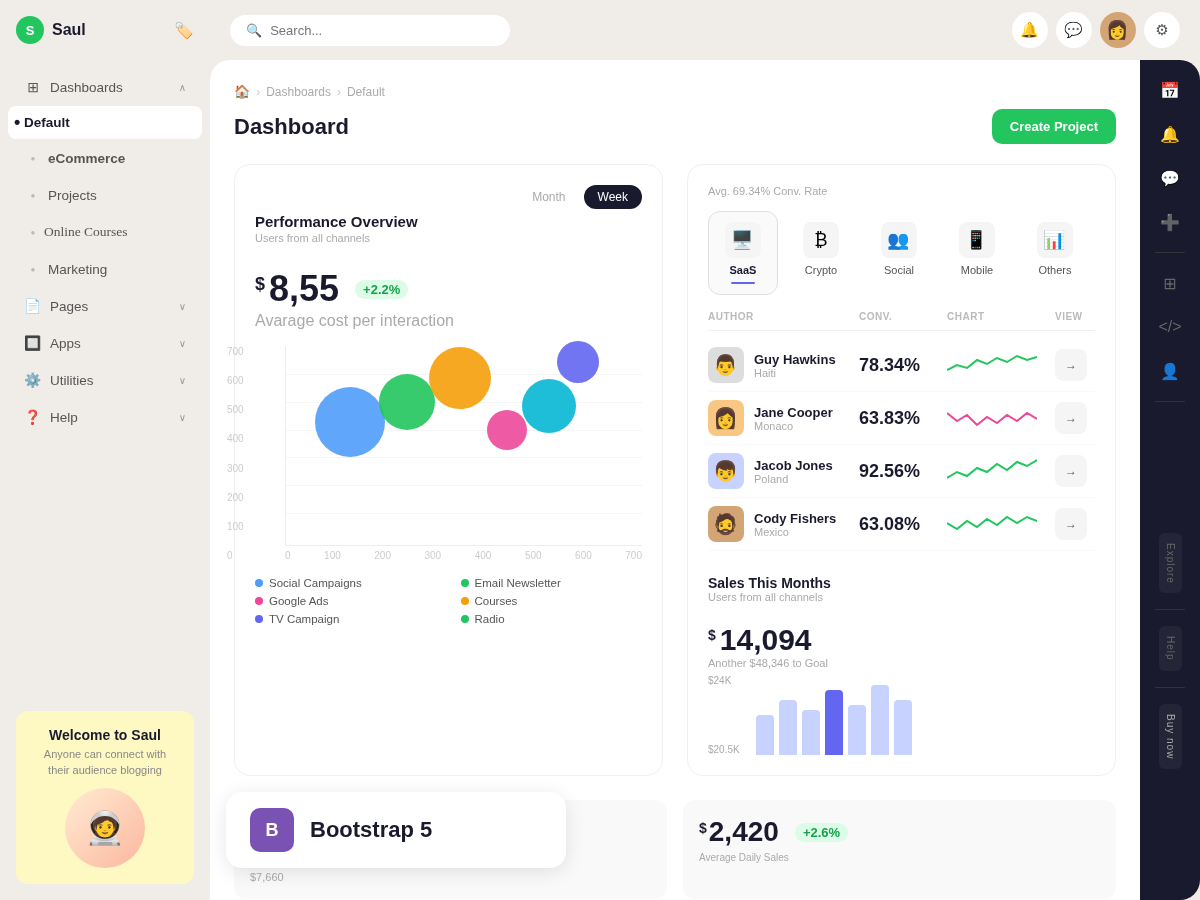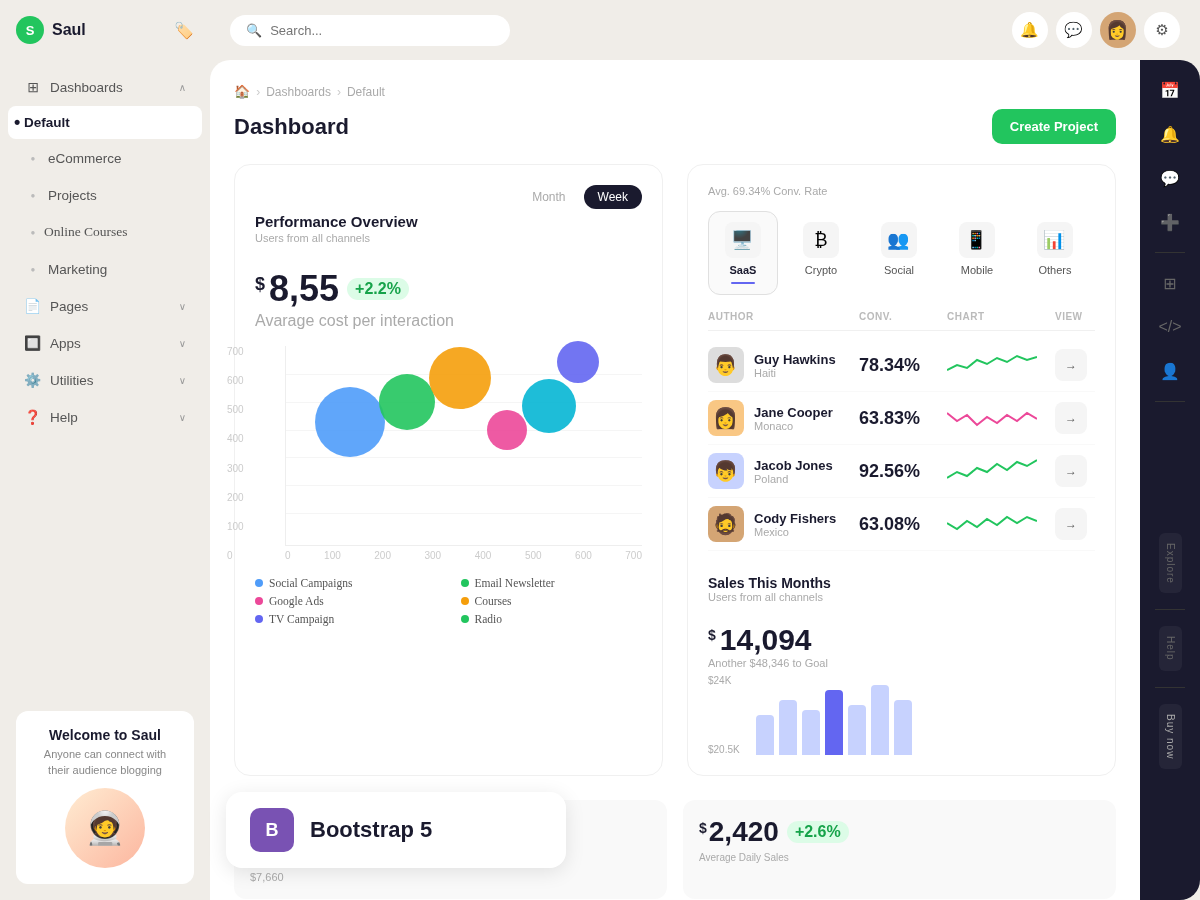--- a/index.html
+++ b/index.html
@@ -13,21 +13,21 @@
     .sidebar-toggle { color: #999; font-size: 16px; cursor: pointer; }
     .sidebar-nav { flex: 1; padding: 8px 0; overflow-y: auto; }
     .nav-item { display: flex; align-items: center; padding: 9px 16px; cursor: pointer; font-size: 13.5px; color: #555; border-radius: 8px; margin: 1px 8px; position: relative; }
     .nav-item.active { background: white; color: #1a1a2e; font-weight: 600; }
     .nav-item.active::before { content: '•'; position: absolute; left: 6px; color: #1a1a2e; font-size: 18px; }
     .nav-item-group { display: flex; align-items: center; justify-content: space-between; padding: 9px 16px; cursor: pointer; font-size: 13.5px; color: #555; border-radius: 8px; margin: 1px 8px; }
     .nav-item-group .left { display: flex; align-items: center; gap: 8px; }
     .nav-icon { width: 18px; height: 18px; display: flex; align-items: center; justify-content: center; font-size: 14px; }
     .chevron { font-size: 10px; color: #999; }
     .sidebar-bottom { padding: 16px; }
-    .welcome-card { background: #ffffff; border-radius: 12px; padding: 16px; text-align: center; }
+    .welcome-card { background: #fef9c3; border-radius: 12px; padding: 16px; text-align: center; }
     .welcome-title { font-weight: 700; font-size: 14px; color: #1a1a2e; margin-bottom: 4px; }
     .welcome-sub { font-size: 11px; color: #888; line-height: 1.4; }
     .astronaut { width: 80px; height: 80px; margin: 10px auto 0; background: linear-gradient(135deg, #ffecd2, #fcb69f); border-radius: 50%; display: flex; align-items: center; justify-content: center; font-size: 32px; }
 
     
     .bootstrap-overlay { position: absolute; bottom: 0; left: 0; right: 210px; background: white; border-radius: 16px; padding: 16px 24px; display: flex; align-items: center; gap: 16px; margin: 0 16px 16px 16px; box-shadow: 0 4px 20px rgba(0,0,0,0.1); z-index: 10; }
     .bootstrap-icon { width: 44px; height: 44px; background: #7952b3; border-radius: 10px; display: flex; align-items: center; justify-content: center; color: white; font-weight: 700; font-size: 18px; }
     .bootstrap-label { font-size: 22px; font-weight: 700; color: #1a1a2e; }
 
     
@@ -59,33 +59,33 @@
     .card { background: white; border-radius: 16px; padding: 20px; border: 1px solid #f0f0f0; }
 
     
     .card-title { font-size: 15px; font-weight: 700; color: #1a1a2e; margin-bottom: 2px; margin-top: 28px; }
     .card-subtitle { font-size: 11px; color: #aaa; margin-bottom: 14px; }
     .tab-group { display: flex; gap: 4px; }
     .tab-btn { padding: 5px 14px; border-radius: 20px; border: none; font-size: 12px; cursor: pointer; background: transparent; color: #aaa; }
     .tab-btn.active { background: #1a1a2e; color: white; }
     .big-value { font-size: 36px; font-weight: 700; color: #1a1a2e; display: flex; align-items: flex-start; gap: 4px; }
     .big-value sup { font-size: 18px; margin-top: 6px; }
-    .badge-green { background: #dcfce7; color: #16a34a; font-size: 16px; padding: 2px 8px; border-radius: 20px; font-weight: 600; align-self: center; }
+    .badge-green { background: #dcfce7; color: #16a34a; font-size: 13px; padding: 2px 8px; border-radius: 20px; font-weight: 600; margin-left: 8px; align-self: center; }
     .value-label { font-size: 16px; color: #aaa; margin-bottom: 16px; }
 
     
     .bubble-chart { position: relative; height: 200px; border-left: 1px solid #eee; border-bottom: 1px solid #eee; }
     .y-axis { position: absolute; left: -28px; top: 0; bottom: 0; display: flex; flex-direction: column; justify-content: space-between; font-size: 10px; color: #ccc; }
     .x-axis { display: flex; justify-content: space-between; padding: 4px 0 0 0; font-size: 10px; color: #ccc; }
     .chart-grid { position: absolute; top: 0; left: 0; right: 0; bottom: 0; }
     .grid-line { position: absolute; left: 0; right: 0; border-top: 1px solid #f5f5f5; }
     .bubble { position: absolute; border-radius: 50%; opacity: 0.9; }
 
     
-    .legend { display: grid; grid-template-columns: 1fr 1fr; gap: 6px 24px; margin-top: 16px; font-family: Liberation Serif, serif; }
+    .legend { display: grid; grid-template-columns: 1fr 1fr; gap: 6px 24px; margin-top: 16px; }
     .legend-item { display: flex; align-items: center; gap: 6px; font-size: 11.5px; color: #555; }
     .legend-dot { width: 8px; height: 8px; border-radius: 50%; flex-shrink: 0; }
 
     
     .authors-tabs { display: flex; gap: 8px; margin-bottom: 16px; flex-wrap: wrap; }
     .author-tab { display: flex; flex-direction: column; align-items: center; gap: 6px; padding: 10px 14px; border-radius: 12px; cursor: pointer; min-width: 70px; border: 1px solid transparent; }
     .author-tab.active { border-color: #e0e0e0; background: #fafafa; }
     .author-tab-icon { width: 36px; height: 36px; background: #f5f5f5; border-radius: 8px; display: flex; align-items: center; justify-content: center; font-size: 18px; }
     .author-tab-label { font-size: 11px; color: #555; font-weight: 500; }
     .author-tab.active .author-tab-label { color: #1a1a2e; font-weight: 700; }
@@ -151,21 +151,21 @@
         <span class="nav-icon">⊞</span>
         <span>Dashboards</span>
       </div>
       <span class="chevron">∧</span>
     </div>
     <div class="nav-item active">
       <span>Default</span>
     </div>
     <div class="nav-item">
       <span class="nav-icon" style="color:#bbb;font-size:8px;">●</span>
-      <span style="margin-left:6px;">eCommerce</span>
+      <span style="margin-left:6px;font-weight:bold;">eCommerce</span>
     </div>
     <div class="nav-item">
       <span class="nav-icon" style="color:#bbb;font-size:8px;">●</span>
       <span style="margin-left:6px;">Projects</span>
     </div>
     <div class="nav-item">
       <span class="nav-icon" style="color:#bbb;font-size:8px;">●</span>
       <span style="margin-left:2px;font-family:Liberation Serif, serif;">Online Courses</span>
     </div>
     <div class="nav-item">

